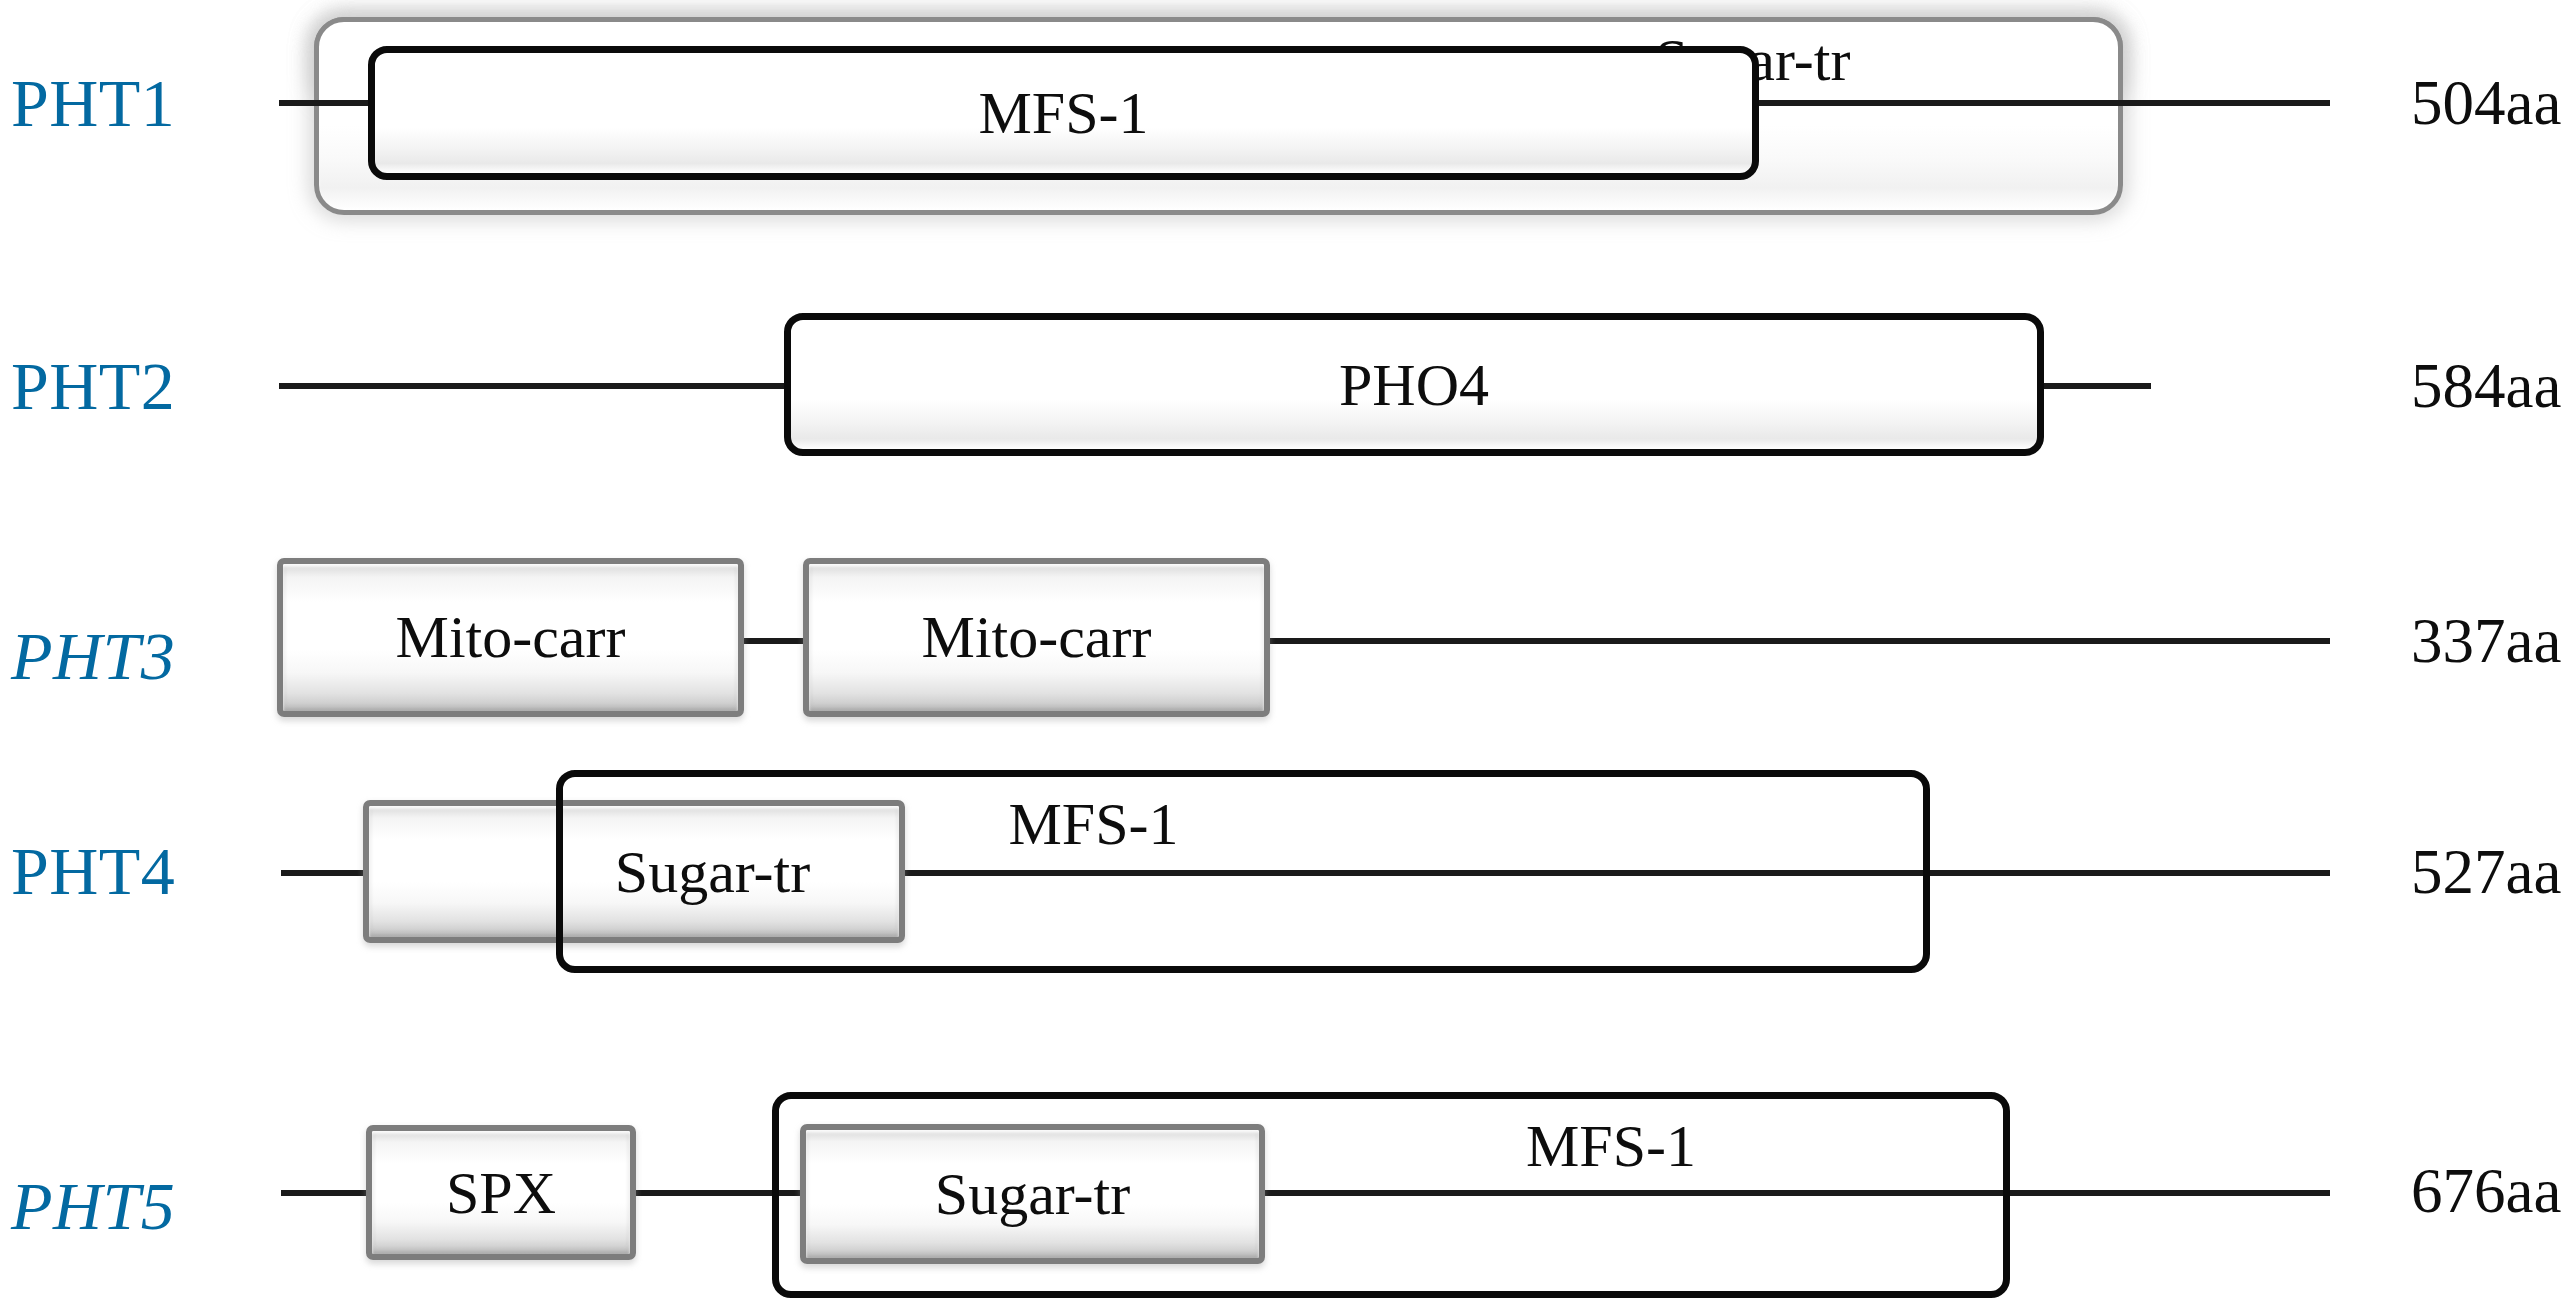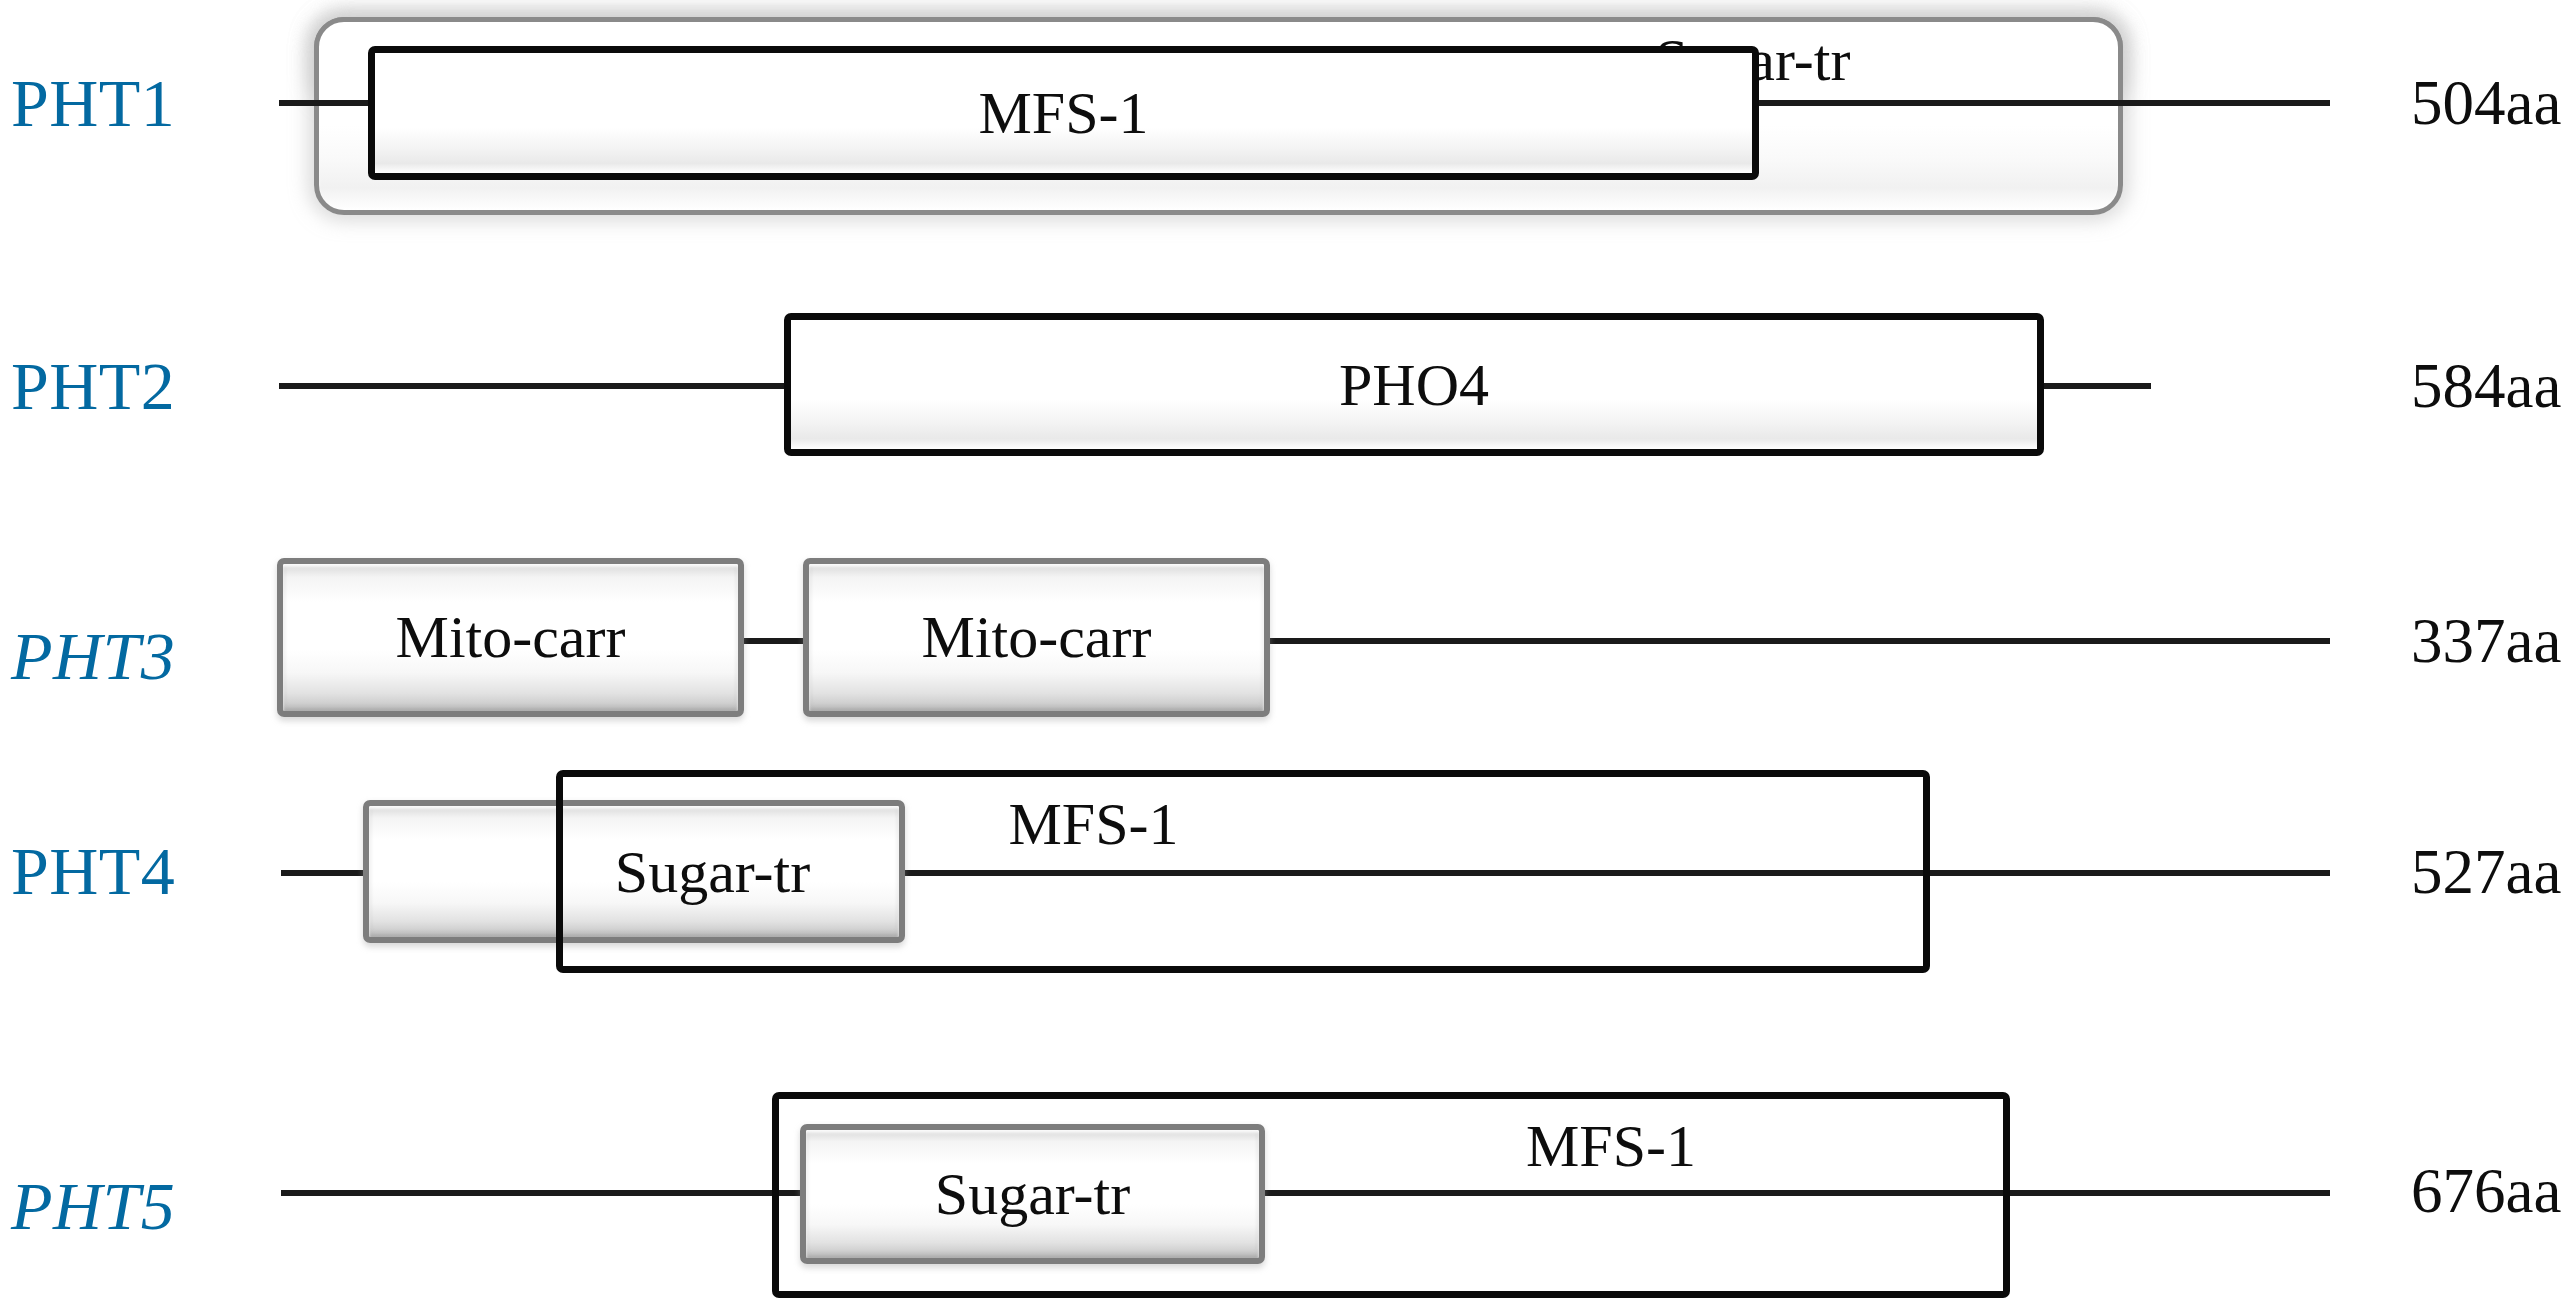--- a/index.html
+++ b/index.html
@@ -64,21 +64,21 @@
     line-height: 1;
     color: #0d0d0d;
     white-space: nowrap;
     position: relative;
     z-index: 4;
   }
 
   
   .box-black {
     border: 7px solid #0a0a0a;
-    border-radius: 7px;
+    border-radius: 19px;
     background: linear-gradient(to bottom,
         #ffffff 0%, #ffffff 62%, #f3f3f3 80%, #e9e9e9 92%, #ffffff 100%);
     justify-content: center;
   }
 
   
   .box-grey {
     border: 6.3px solid #7d7d7d;
     border-radius: 7px;
     background:
@@ -178,20 +178,23 @@
     </div>
 
     <div class="length-label" style="left:2411px; top:79px;">527aa</div>
   </div>
 
   <div class="row" style="top:1078px;height:220px;">
     <div class="protein-label" style="top:94px;font-style:italic;">PHT5</div>
 
     <div class="backbone z-line" style="left:281px; top:112px; width:2049px;"></div>
 
+    <div class="domain box-grey z-front" style="left:366px; top:47px; width:270px; height:135px;">
+      <span class="domain-label">SPX</span>
+    </div>
 
     <div class="domain box-black z-front" style="left:772px; top:14px; width:1238px; height:206px; background:transparent; align-items:flex-start;">
       <span class="domain-label" style="margin-top:17.3px; margin-left:440px;">MFS-1</span>
     </div>
 
     <div class="domain box-grey z-top" style="left:800px; top:46px; width:465px; height:140px;">
       <span class="domain-label">Sugar-tr</span>
     </div>
 
     <div class="length-label" style="left:2411px; top:82px;">676aa</div>

